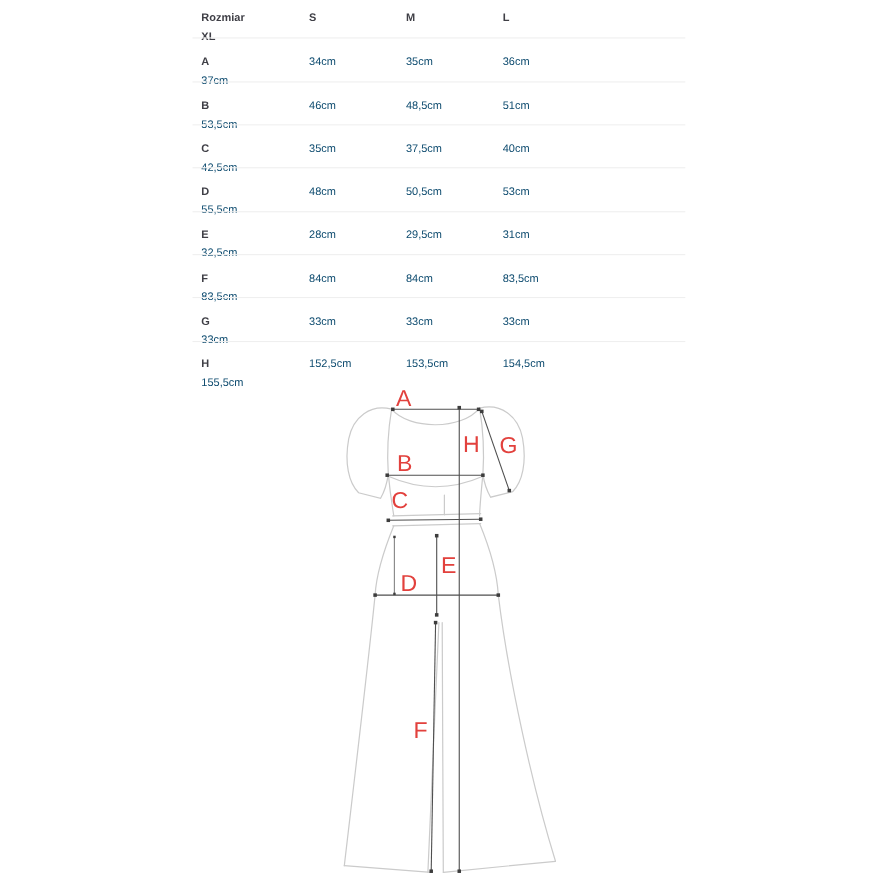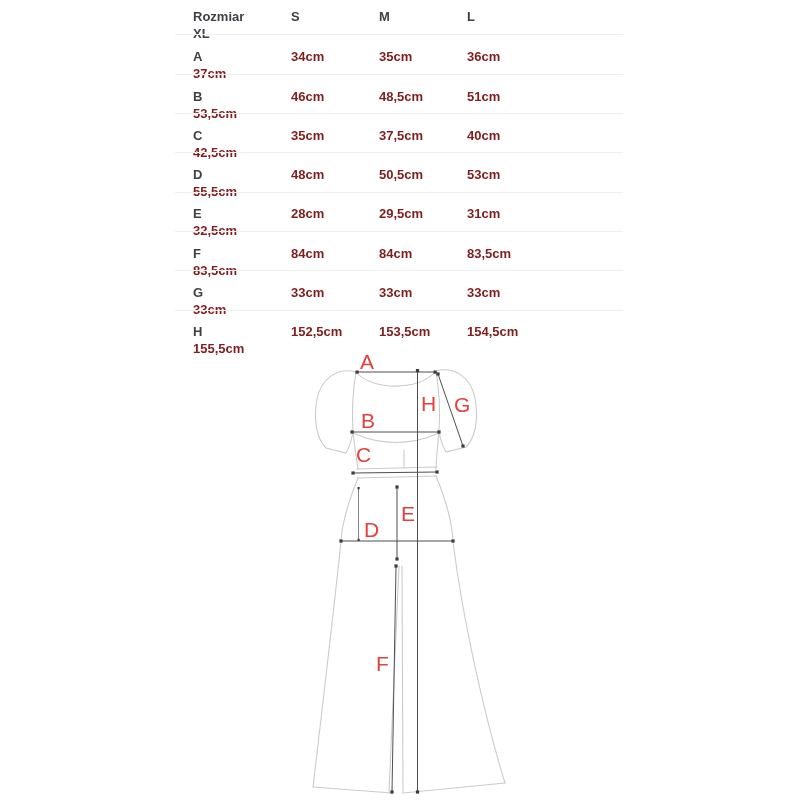--- a/index.html
+++ b/index.html
@@ -1,27 +1,27 @@
 <!DOCTYPE html>
 <html><head>
 <meta charset="utf-8">
 <style>
   html,body{margin:0;padding:0;}
   body{
     width:800px;height:800px;background:#ffffff;position:relative;
     font-family:"Liberation Sans",sans-serif;overflow:hidden;
   }
   .trow{
-    position:absolute;left:193px;display:grid;
+    position:absolute;left:183px;display:grid;
     grid-template-columns:98px 88px 88px 89px;
-    font-size:13px;line-height:17px;white-space:nowrap;
+    font-size:10px;line-height:17px;white-space:nowrap;
   }
   .hdr{font-weight:700;color:#3f3f46;}
   .cell-letter{font-weight:700;color:#3f3f46;}
-  .cell-val{font-weight:700;color:#7f1d1d;}
+  .cell-val{font-weight:400;color:#0c4a6e;}
   .sep{position:absolute;left:175px;width:448px;height:1px;background:#efefef;}
   #diagram{position:absolute;left:280px;top:340px;}
   .outline{fill:none;stroke:#cbcbcb;stroke-width:1.1;stroke-linecap:round;}
   .measure{fill:none;stroke:#4f4f4f;stroke-width:1;}
   .dot{fill:#3d3d3d;}
   .redlabel{fill:#e2413d;font-family:"Liberation Sans",sans-serif;font-size:21px;font-weight:400;}
 </style>
 </head>
 <body>
 

